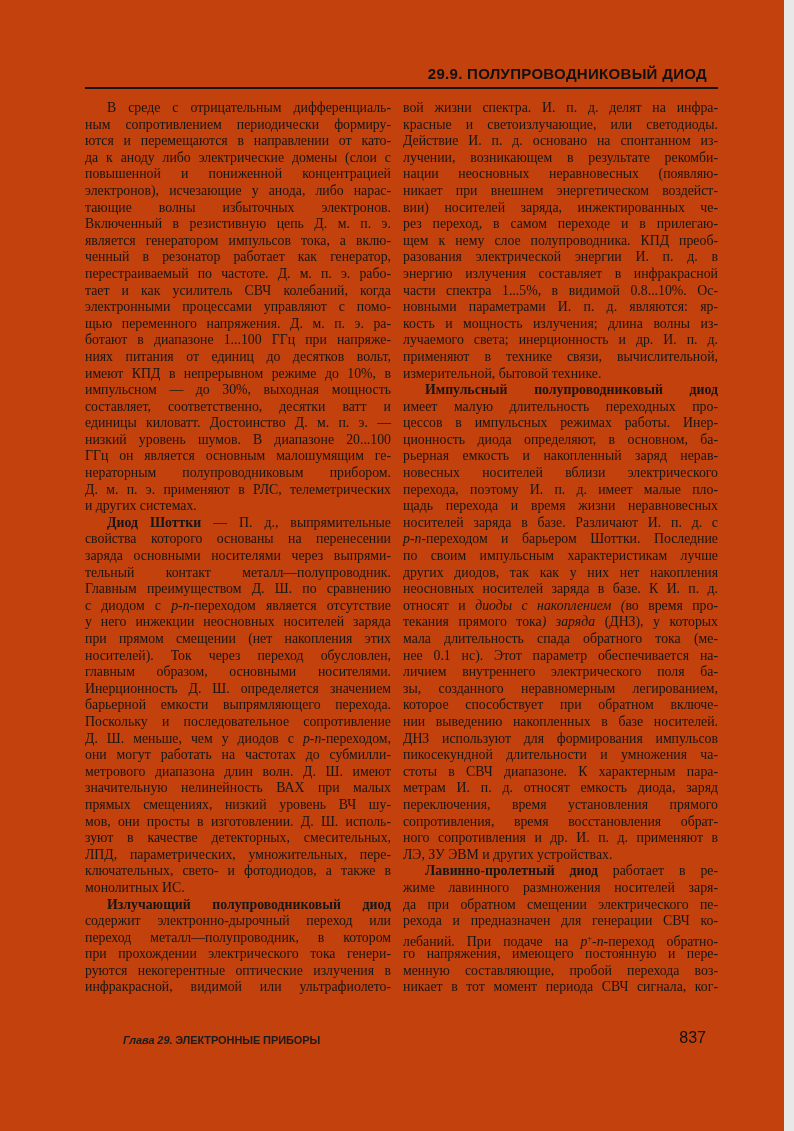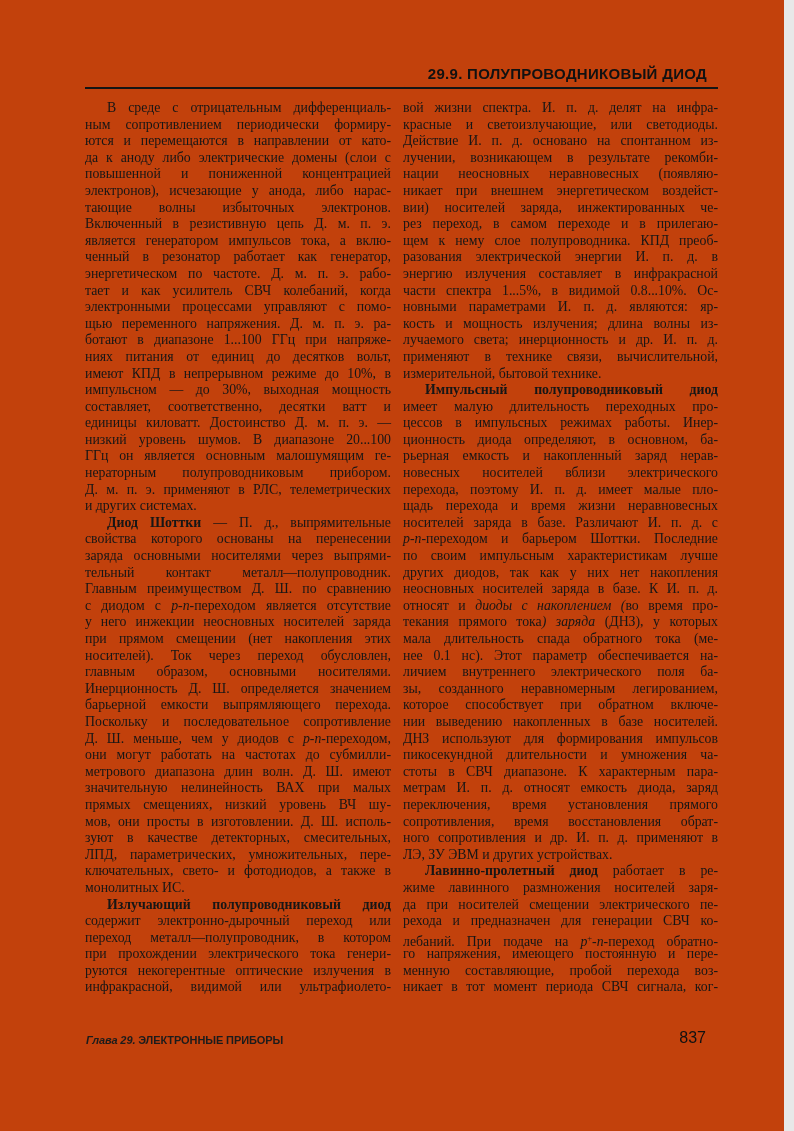--- a/index.html
+++ b/index.html
@@ -49,21 +49,21 @@
   .footer-chapter{
     position:absolute;
     left:86px;top:1034px;
     font-family:"Liberation Sans", sans-serif;
     font-size:11px;
     font-weight:700;
     letter-spacing:-0.1px;
     color:#1c1c1c;
     white-space:nowrap;
   }
-  .footer-chapter .chap-num{font-style:italic;}
+  .footer-chapter .chap-num{font-style:italic;margin-left:37px;}
   .footer-pagenum{
     position:absolute;
     top:1029px;right:78px;
     font-family:"Liberation Sans", sans-serif;
     font-size:16px;
     font-weight:400;
     color:#111;
   }
 </style>
 </head>
@@ -79,21 +79,21 @@
       <div class="line indent"><span class="r-n">В среде с отрицательным дифференциаль-</span></div>
       <div class="line"><span class="r-n">ным сопротивлением периодически формиру-</span></div>
       <div class="line"><span class="r-n">ются и перемещаются в направлении от като-</span></div>
       <div class="line"><span class="r-n">да к аноду либо электрические домены (слои с</span></div>
       <div class="line"><span class="r-n">повышенной и пониженной концентрацией</span></div>
       <div class="line"><span class="r-n">электронов), исчезающие у анода, либо нарас-</span></div>
       <div class="line"><span class="r-n">тающие волны избыточных электронов.</span></div>
       <div class="line"><span class="r-n">Включенный в резистивную цепь Д. м. п. э.</span></div>
       <div class="line"><span class="r-n">является генератором импульсов тока, а вклю-</span></div>
       <div class="line"><span class="r-n">ченный в резонатор работает как генератор,</span></div>
-      <div class="line"><span class="r-n">энергетическом по частоте. Д. м. п. э. рабо-</span></div>
+      <div class="line"><span class="r-n">перестраиваемый по частоте. Д. м. п. э. рабо-</span></div>
       <div class="line"><span class="r-n">тает и как усилитель СВЧ колебаний, когда</span></div>
       <div class="line"><span class="r-n">электронными процессами управляют с помо-</span></div>
       <div class="line"><span class="r-n">щью переменного напряжения. Д. м. п. э. ра-</span></div>
       <div class="line"><span class="r-n">ботают в диапазоне 1...100 ГГц при напряже-</span></div>
       <div class="line"><span class="r-n">ниях питания от единиц до десятков вольт,</span></div>
       <div class="line"><span class="r-n">имеют КПД в непрерывном режиме до 10%, в</span></div>
       <div class="line"><span class="r-n">импульсном — до 30%, выходная мощность</span></div>
       <div class="line"><span class="r-n">составляет, соответственно, десятки ватт и</span></div>
       <div class="line"><span class="r-n">единицы киловатт. Достоинство Д. м. п. э. —</span></div>
       <div class="line"><span class="r-n">низкий уровень шумов. В диапазоне 20...100</span></div>
@@ -174,21 +174,21 @@
       <div class="line"><span class="r-n">ДНЗ используют для формирования импульсов</span></div>
       <div class="line"><span class="r-n">пикосекундной длительности и умножения ча-</span></div>
       <div class="line"><span class="r-n">стоты в СВЧ диапазоне. К характерным пара-</span></div>
       <div class="line"><span class="r-n">метрам И. п. д. относят емкость диода, заряд</span></div>
       <div class="line"><span class="r-n">переключения, время установления прямого</span></div>
       <div class="line"><span class="r-n">сопротивления, время восстановления обрат-</span></div>
       <div class="line"><span class="r-n">ного сопротивления и др. И. п. д. применяют в</span></div>
       <div class="line end"><span class="r-n">ЛЭ, ЗУ ЭВМ и других устройствах.</span></div>
       <div class="line indent"><span class="r-b">Лавинно-пролетный диод</span><span class="r-n"> работает в ре-</span></div>
       <div class="line"><span class="r-n">жиме лавинного размножения носителей заря-</span></div>
-      <div class="line"><span class="r-n">да при носителей смещении электрического пе-</span></div>
+      <div class="line"><span class="r-n">да при обратном смещении электрического пе-</span></div>
       <div class="line"><span class="r-n">рехода и предназначен для генерации СВЧ ко-</span></div>
       <div class="line"><span class="r-n">лебаний. При подаче на </span><span class="r-i">p</span><span class="r-s">+</span><span class="r-n">-</span><span class="r-i">n</span><span class="r-n">-переход обратно-</span></div>
       <div class="line"><span class="r-n">го напряжения, имеющего постоянную и пере-</span></div>
       <div class="line"><span class="r-n">менную составляющие, пробой перехода воз-</span></div>
       <div class="line"><span class="r-n">никает в тот момент периода СВЧ сигнала, ког-</span></div>
     </div>
 
   <div class="footer-chapter">
     <span class="chap-num">Глава 29.</span><span> ЭЛЕКТРОННЫЕ ПРИБОРЫ</span>
   </div>

